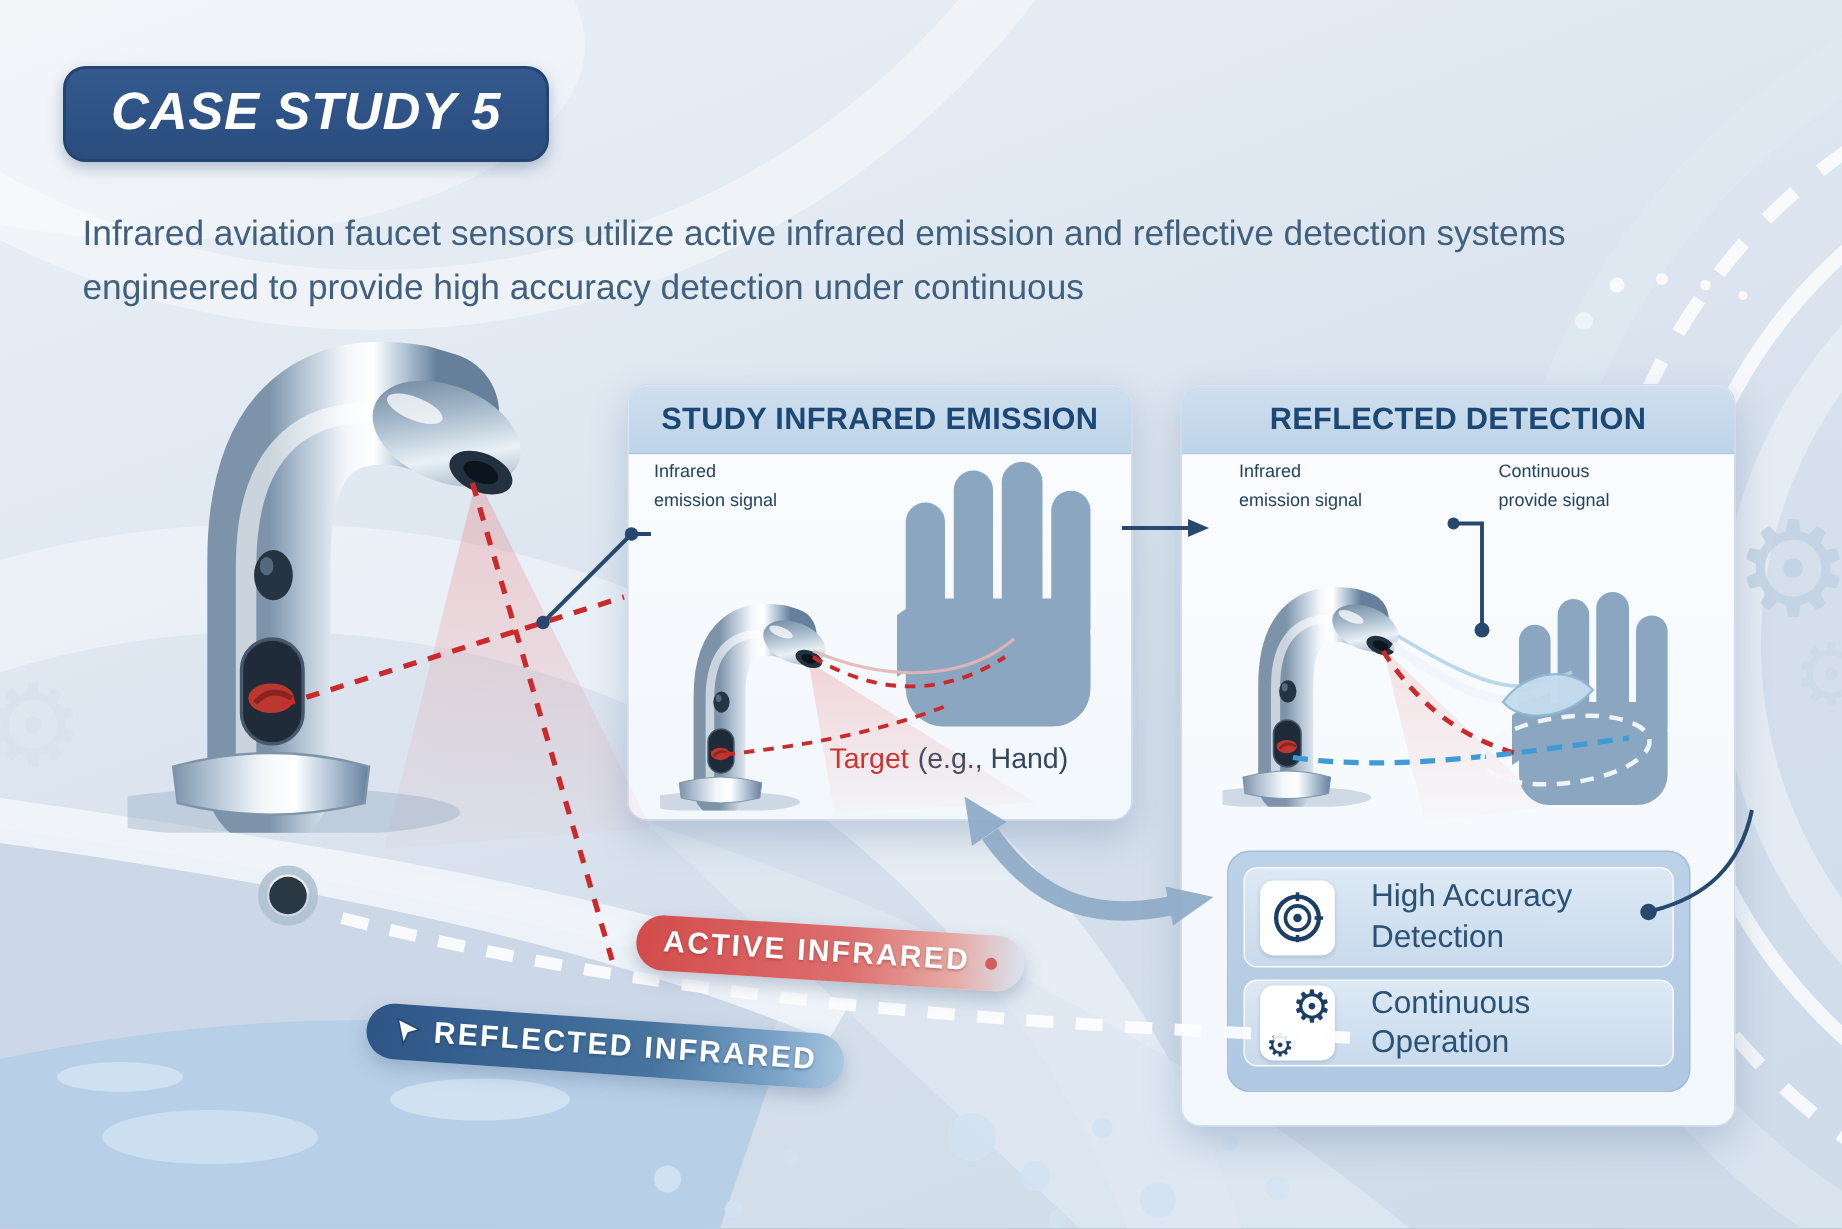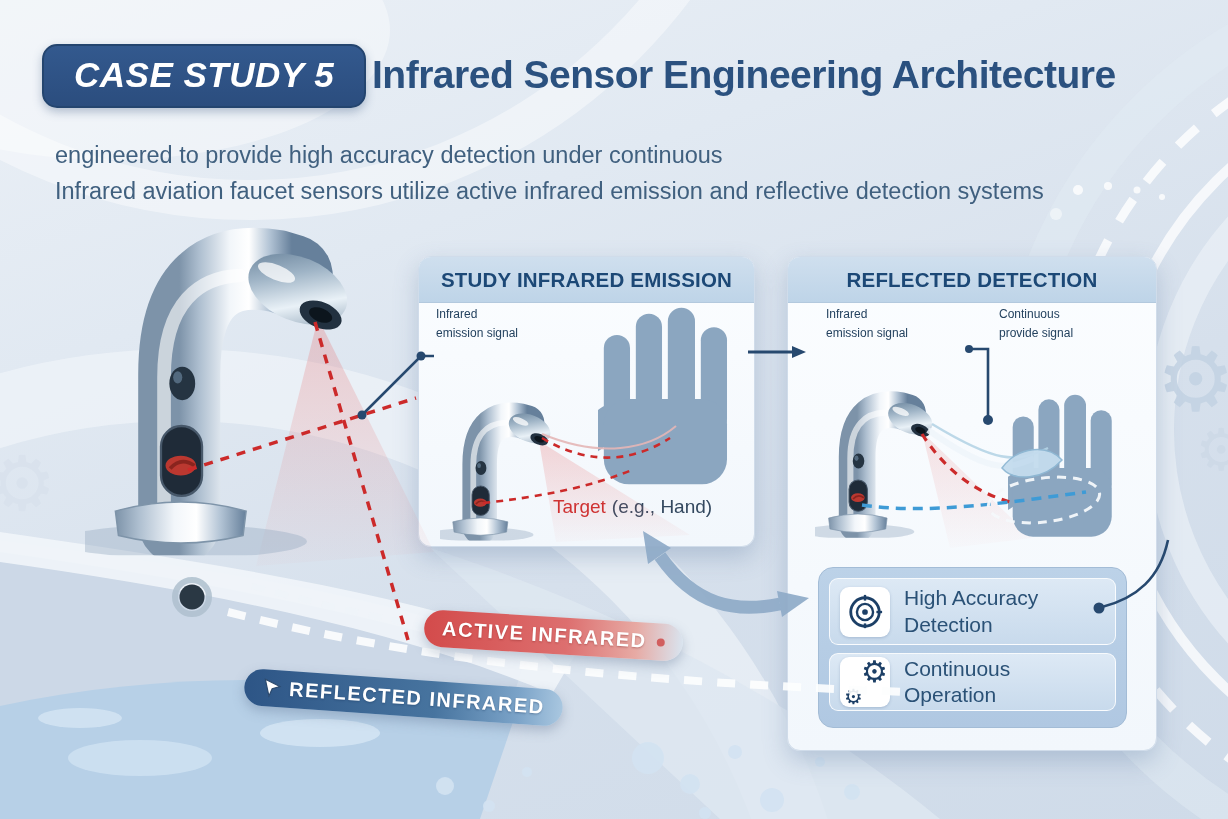--- a/index.html
+++ b/index.html
@@ -37,21 +37,21 @@
   .lbl-refl-emission{left:826px;top:305px;}
   .lbl-reflected{left:999px;top:305px;}
   .target-label{position:absolute;left:553px;top:496px;font-size:19px;white-space:nowrap;}
   .target-label .hl{color:#cc2a2a;}
   .target-label .rest{color:#33485f;margin-left:6px;}
 
   
   .feature-container{position:absolute;left:818px;top:567px;width:309px;height:161px;
     box-sizing:border-box;background:linear-gradient(180deg,#bcd2e8,#b0c8e2);
     border:1px solid #a3bcd6;border-radius:15px;padding:10px;}
-  .feature-box{display:flex;align-items:center;gap:14px;box-sizing:border-box;
+  .feature-box{display:flex;align-items:center;gap:24px;box-sizing:border-box;
     background:linear-gradient(180deg,#dde9f5,#c8daec);border:1px solid rgba(255,255,255,.85);
     border-radius:9px;padding:5px 10px;}
   .fb1{height:67px;margin-bottom:8px;}
   .fb2{height:58px;}
   .icon-tile{flex:0 0 50px;width:50px;height:50px;background:#ffffff;border-radius:9px;
     display:flex;align-items:center;justify-content:center;box-shadow:0 1px 3px rgba(80,110,150,.3);}
   .feature-label{color:#2a5176;font-size:21px;line-height:1.25;width:180px;}
   .gears-icon{position:relative;width:40px;height:40px;font-family:"DejaVu Sans",sans-serif;}
   .gear-big{position:absolute;right:-3px;top:-8px;font-size:30px;color:#1c3f66;}
   .gear-small{position:absolute;left:-1px;bottom:-7px;font-size:21px;color:#1c3f66;}
@@ -118,24 +118,23 @@
       <circle cx="705" cy="813" r="6"></circle>
         <circle cx="445" cy="786" r="9"></circle>
       <circle cx="489" cy="806" r="6"></circle>
         <circle cx="527" cy="772" r="5"></circle>
       <circle cx="820" cy="762" r="5"></circle>
         <circle cx="852" cy="792" r="8"></circle>
     </g>
   </svg>
 
   <div class="case-badge">CASE STUDY 5</div>
-  <div class="page-title">Infrared Sensor Engineering Architecture</div>
   <div class="subtitle">
+    <div>Infrared aviation faucet sensors utilize active infrared emission and reflective detection systems</div>
     <div>engineered to provide high accuracy detection under continuous</div>
-    <div>Infrared aviation faucet sensors utilize active infrared emission and reflective detection systems</div>
   </div>
 
   <div class="panel panel-active">
     <div class="panel-header">STUDY INFRARED EMISSION</div>
   </div>
   <div class="panel panel-reflective">
     <div class="panel-header">REFLECTED DETECTION</div>
   </div>
 
   <div class="sig-label lbl-active-emission">

